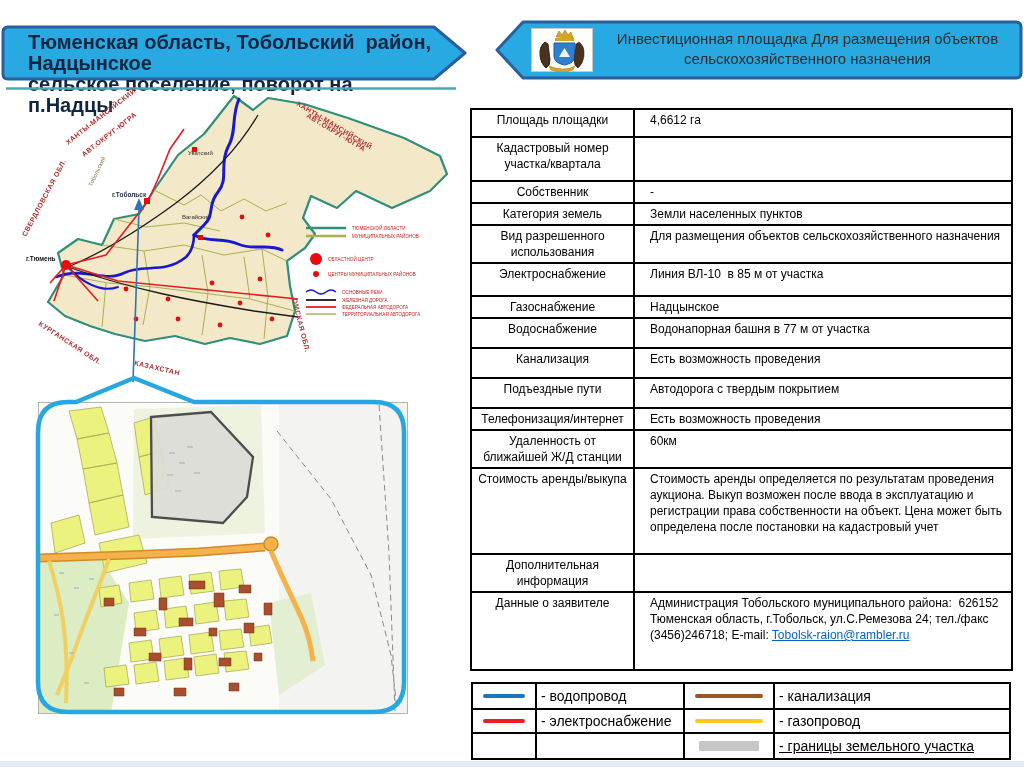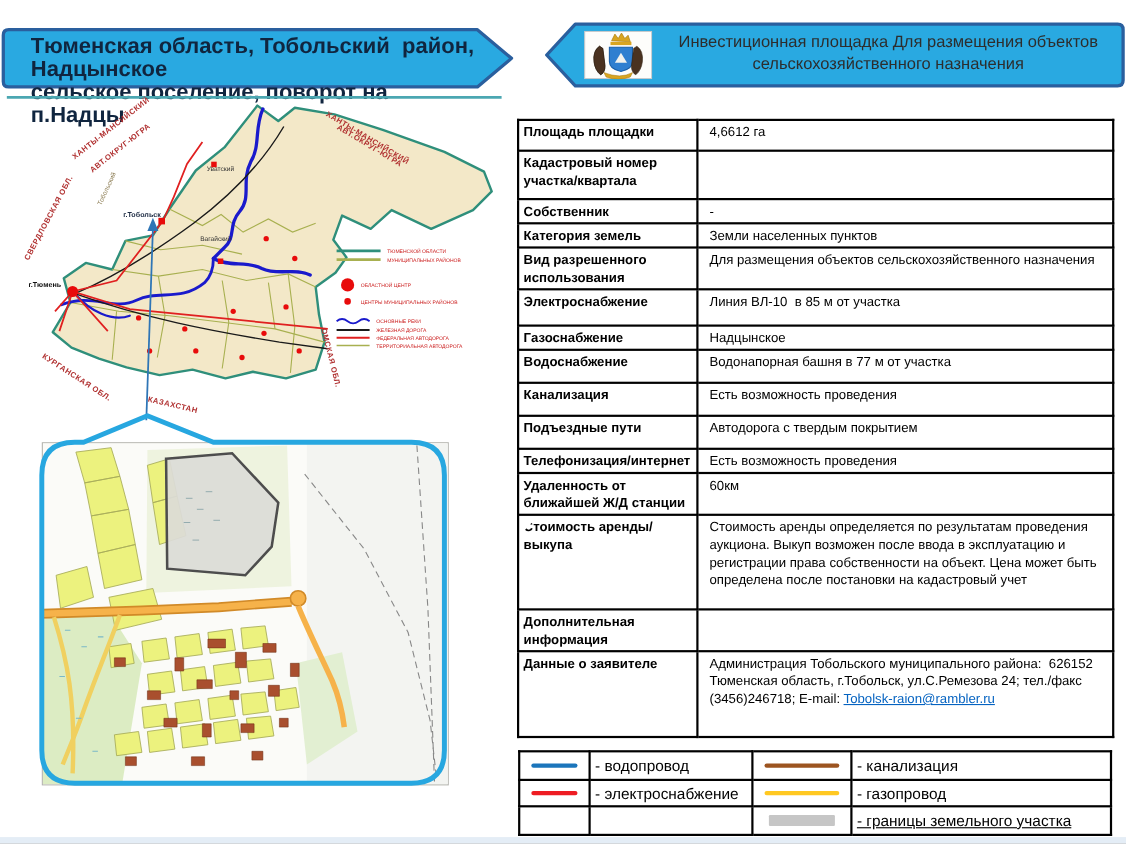--- a/index.html
+++ b/index.html
@@ -19,29 +19,29 @@
   
   .callout{position:absolute;left:28px;top:372px;width:388px;height:352px;}
   .cad-map{position:absolute;left:10px;top:30px;width:368px;height:310px;border:1px solid #b5b5b0;background:#fbfbf8;}
   .callout-outline{position:absolute;left:0;top:0;pointer-events:none;}
   .pointer-arrow{position:absolute;left:116px;top:196px;width:38px;height:192px;}
   
   .info-table{position:absolute;left:470px;top:108px;width:543px;border-collapse:collapse;
         font-size:12px;color:#000;table-layout:fixed;}
   .info-table td{border:2px solid #000;vertical-align:top;line-height:16px;
         padding:2px 4px;white-space:pre-wrap;overflow:hidden;}
-  .info-table td.lbl{width:153px;font-weight:bold;}
-  .info-table td.val{padding-left:10px;}
+  .info-table td.lbl{width:153px;font-weight:normal;text-align:center;}
+  .info-table td.val{padding-left:15px;}
   .info-table tr:nth-child(1) td{height:22px;}
   .info-table tr:nth-child(2) td{height:38px;}
   .info-table tr:nth-child(6) td{height:27px;}
   .info-table tr:nth-child(8) td{height:24px;}
   .info-table tr:nth-child(9) td{height:24px;}
   .info-table tr:nth-child(10) td{height:24px;}
-  .info-table tr:nth-child(13) td{height:80px;border-radius:28px;}
+  .info-table tr:nth-child(13) td{height:80px;}
   .info-table tr:nth-child(15) td{height:72px;}
   .info-table a{color:#0563c1;text-decoration:underline;}
   
   .util-legend{position:absolute;left:471px;top:682px;width:538px;border-collapse:collapse;
         font-size:14px;color:#000;table-layout:fixed;}
   .util-legend td{border:2px solid #000;vertical-align:middle;padding:2px 4px;overflow:hidden;}
   .util-legend tr:nth-child(1) td{height:20px;}
   .util-legend tr:nth-child(2) td{height:18px;}
   .util-legend tr:nth-child(3) td{height:20px;text-decoration:underline;}
   .sw-line{height:4px;border-radius:2px;margin:0 6px;}

